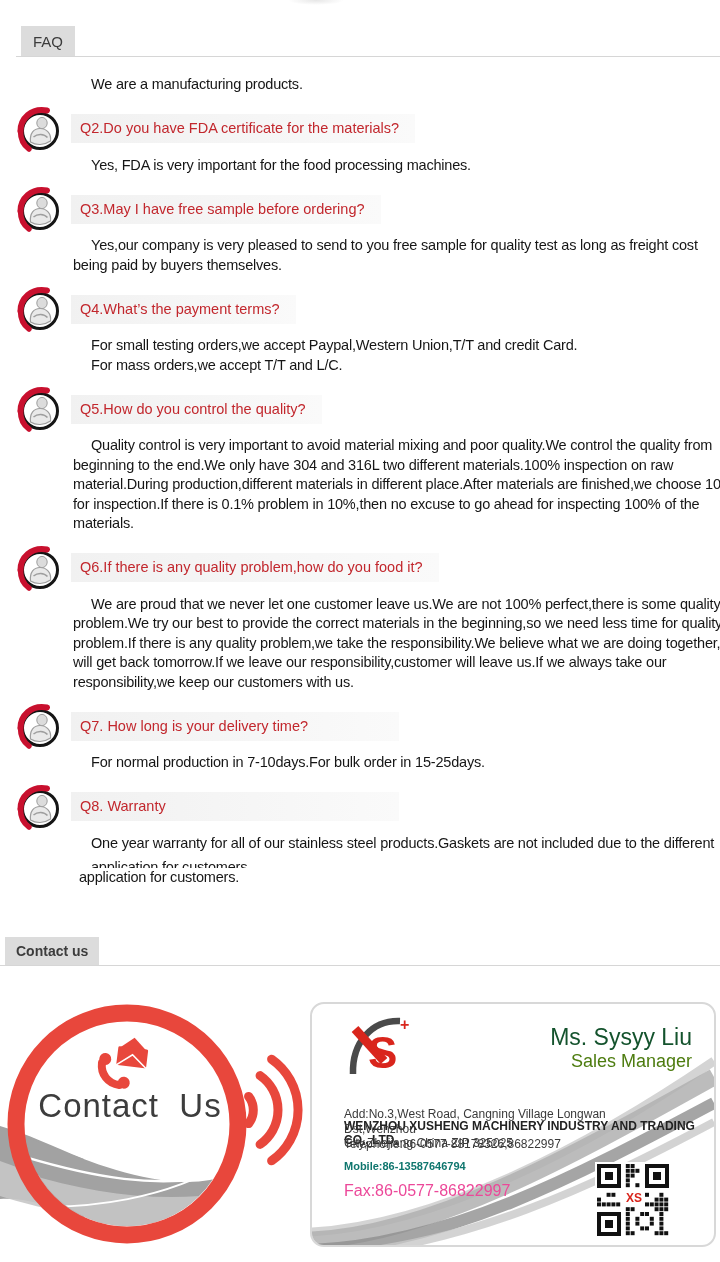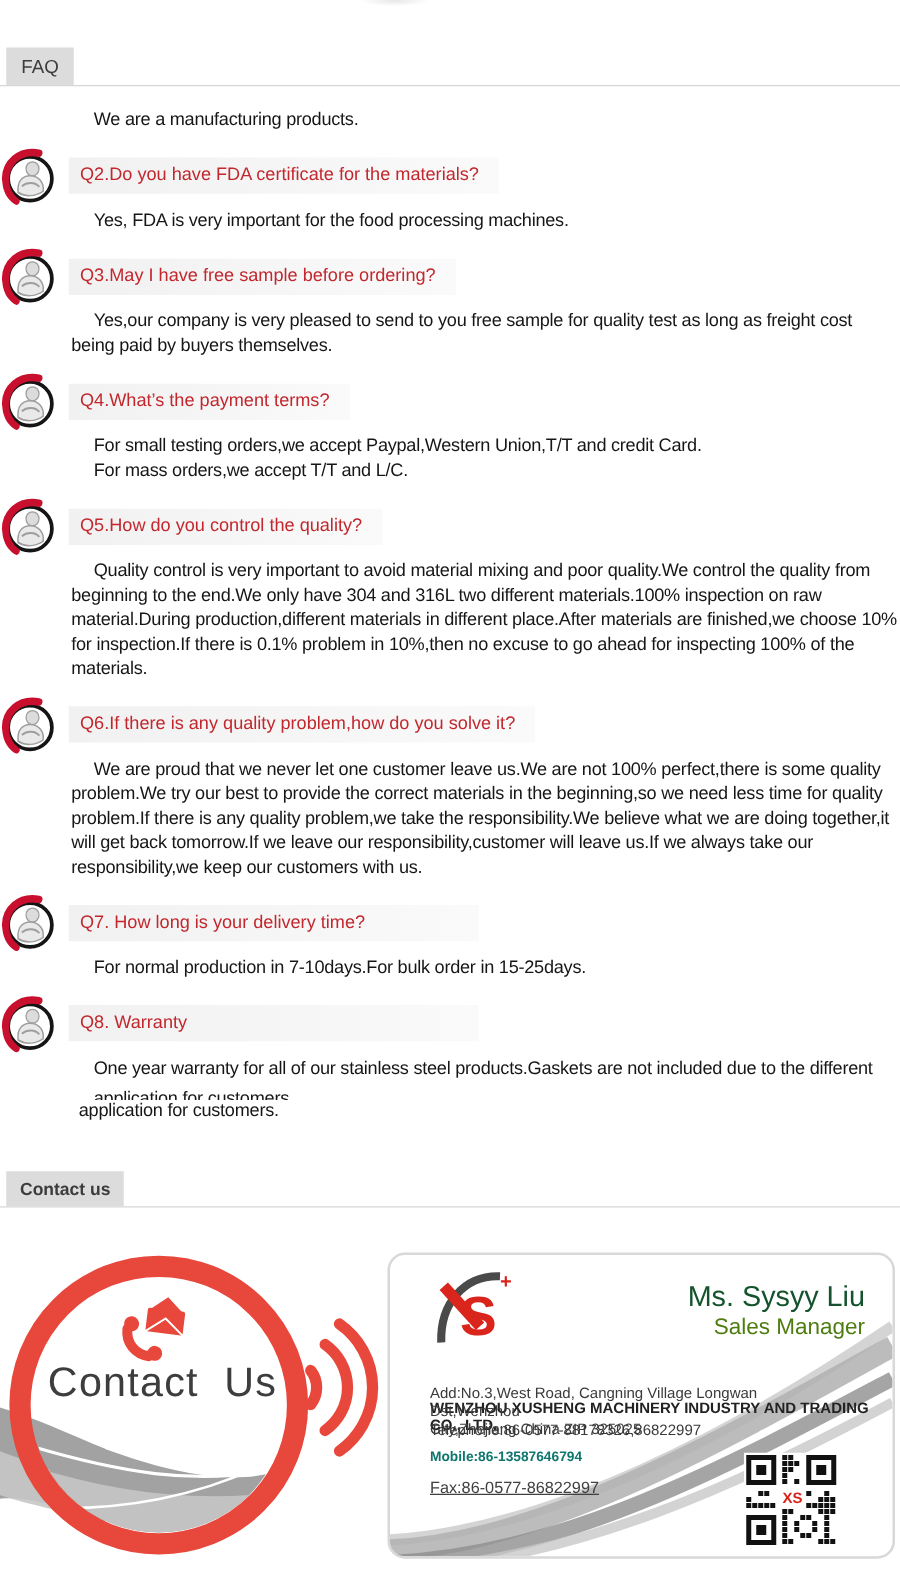--- a/index.html
+++ b/index.html
@@ -10,21 +10,21 @@
   .top-artifact{position:absolute;left:288px;top:-4px;width:56px;height:9px;border-radius:50%;
     background:radial-gradient(ellipse at center,#bbb 0%,rgba(255,255,255,0) 70%);opacity:.35;}
 
   
   .tabrow{border-bottom:1px solid #d6d6d6;}
   .tab{display:inline-block;background:#dcdcdc;color:#3c3c3c;font-size:15px;
     padding:7px 12px 6px 12px;margin-left:5px;}
   .tab.bold{font-weight:bold;font-size:14px;padding:6px 11px;}
 
   
-  #faq-body{padding-top:38px;}
+  #faq-body{padding-top:26px;margin-left:16px;}
   .faq-list{padding:6px 0 0 0;}
   .faq-item{margin-top:12px;}
   .faq-row{display:flex;align-items:center;height:44px;}
   .avatar{width:46px;height:46px;flex:0 0 46px;margin-left:0;}
   .qbar{margin-left:9px;height:29px;line-height:29px;background:linear-gradient(to right,#f1f1f1,#fafafa);
     color:#c2272d;font-size:14.5px;padding:0 16px 0 9px;white-space:nowrap;}
   .ans{margin:5px 25px 0 57px;width:663px;font-size:14.5px;line-height:19.5px;
     letter-spacing:-0.2px;text-indent:18px;color:#161616;}
   .ans.pad{text-indent:0;padding-left:18px;white-space:pre-line;width:645px;}
   .glitch{height:10px;overflow:hidden;}
@@ -45,21 +45,21 @@
   .card-waves{position:absolute;left:0;top:0;width:100%;height:100%;z-index:0;}
   .card .txt{position:absolute;z-index:2;}
   .logo-xs{left:26px;top:12px;width:82px;height:66px;}
   .person{right:22px;top:20px;text-align:right;}
   .person-name{font-size:23px;color:#14532d;line-height:26px;}
   .person-title{font-size:18px;color:#4d7c0f;margin-top:1px;}
   .company{left:32px;top:84px;width:366px;font-size:12px;font-weight:bold;color:#222;margin-top:31px;}
   .addr{left:32px;top:103px;width:290px;font-size:12px;color:#3a3a3a;line-height:14.5px;}
   .tel{left:32px;top:133px;font-size:12px;color:#3a3a3a;text-align:center;}
   .mob{left:32px;top:156px;font-size:11px;color:#0f766e;font-weight:bold;}
-  .fax{left:32px;top:178px;font-size:13px;color:#404040;text-decoration:underline;}
+  .fax{left:32px;top:178px;font-size:16px;color:#ec4899;}
   .qr{position:absolute;left:283px;top:158px;width:76px;height:76px;z-index:2;}
 </style>
 </head>
 <body>
 <div id="page">
 
 <svg width="0" height="0" style="position:absolute">
   <defs>
     <symbol id="sym-avatar" viewBox="0 0 46 46">
       <circle cx="24" cy="25" r="17.5" fill="#ffffff" stroke="#151515" stroke-width="3"></circle>
@@ -124,21 +124,21 @@
         <span class="qbar" style="min-width:210px">Q5.How do you control the quality?</span>
       </div>
       <div class="ans">Quality control is very important to avoid material mixing and poor quality.We control the quality from beginning to the end.We only have 304 and 316L two different materials.100% inspection on raw material.During production,different materials in different place.After materials are finished,we choose 10% for inspection.If there is 0.1% problem in 10%,then no excuse to go ahead for inspecting 100% of the materials.</div>
     </div>
 
     <div class="faq-item">
       <div class="faq-row">
         <svg class="avatar">
               <use href="#sym-avatar"></use>
             </svg>
-        <span class="qbar" style="min-width:300px">Q6.If there is any quality problem,how do you solve it?</span>
+        <span class="qbar" style="min-width:300px">Q6.If there is any quality problem,how do you food it?</span>
       </div>
       <div class="ans">We are proud that we never let one customer leave us.We are not 100% perfect,there is some quality problem.We try our best to provide the correct materials in the beginning,so we need less time for quality problem.If there is any quality problem,we take the responsibility.We believe what we are doing together,it will get back tomorrow.If we leave our responsibility,customer will leave us.If we always take our responsibility,we keep our customers with us.</div>
     </div>
 
     <div class="faq-item">
       <div class="faq-row">
         <svg class="avatar">
               <use href="#sym-avatar"></use>
             </svg>
         <span class="qbar" style="min-width:303px">Q7. How long is your delivery time?</span>

